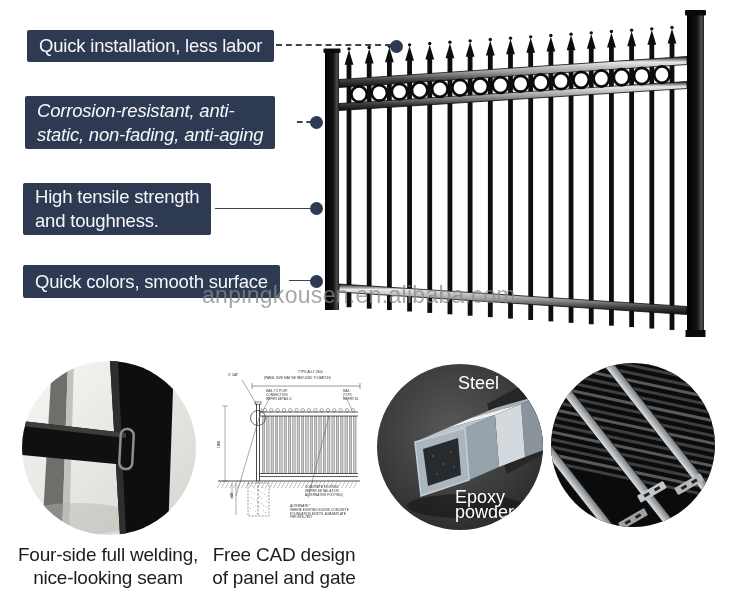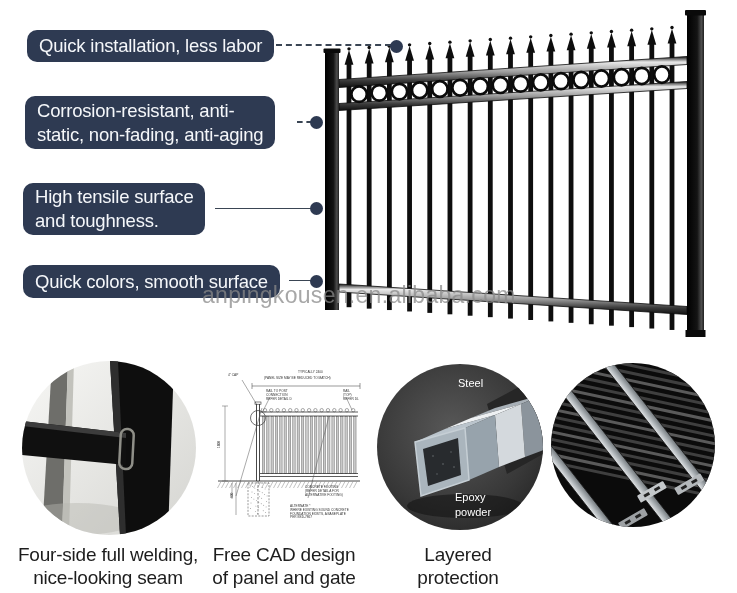--- a/index.html
+++ b/index.html
@@ -1,46 +1,46 @@
 <!DOCTYPE html>
 <html><head>
 <meta charset="utf-8">
 <style>
   html,body{margin:0;padding:0;background:#fff;}
   .stage{position:relative;width:737px;height:593px;background:#fff;overflow:hidden;
          font-family:"Liberation Sans",sans-serif;}
   .badge{position:absolute;display:inline-flex;align-items:center;
-         border-radius:10px;color:#f5f7fa;font-size:18.5px;font-weight:500;
+         border-radius:2px;color:#f5f7fa;font-size:18.5px;font-weight:500;
          line-height:24px;padding:0 12px;white-space:pre;z-index:3;letter-spacing:-0.2px;}
   .conn{position:absolute;height:0;z-index:2;}
   .conn.dashed{border-top:2px dashed #3a4554;}
   .conn.solid{border-top:1.5px solid #3a4554;}
   .dot{position:absolute;width:13px;height:13px;border-radius:50%;z-index:2;}
   .watermark{position:absolute;z-index:6;font-size:23px;letter-spacing:0.3px;
              white-space:pre;font-weight:400;}
   .fence-svg{position:absolute;left:0;top:0;z-index:1;pointer-events:none;}
   .feature-img{position:absolute;overflow:hidden;}
   .feature-img.round{border-radius:50%;}
   .caption{position:absolute;text-align:center;white-space:pre;font-size:19px;
            line-height:22.5px;color:#1d1d1d;letter-spacing:-0.2px;z-index:3;}
-  .tube-label{position:absolute;color:#fff;font-size:11px;line-height:15px;
+  .tube-label{position:absolute;color:#fff;font-size:18px;line-height:15px;
               font-weight:500;white-space:pre;z-index:4;}
   .cad-note{position:absolute;font-size:3.2px;line-height:3.8px;color:#333;
             white-space:pre;z-index:4;}
   .cad-note.rot{transform:rotate(-90deg);transform-origin:left top;}
 </style>
 </head>
 <body>
 
 <div class="stage">
 
   <div class="badge" style="left: 27px; top: 30px; height: 32px; background: rgb(46, 58, 82);"><span>Quick installation, less labor</span></div>
-  <div class="badge" style="left: 25px; top: 96px; height: 53px; background: rgb(46, 58, 82);"><span>Corrosion-resistant, anti-
+  <div class="badge" style="left: 25px; top: 96px; height: 53px; background: rgb(46, 58, 82); font-style: italic;"><span>Corrosion-resistant, anti-
 static, non-fading, anti-aging</span></div>
-  <div class="badge" style="left: 23px; top: 183px; height: 52px; background: rgb(46, 58, 82);"><span>High tensile surface
+  <div class="badge" style="left: 23px; top: 183px; height: 52px; background: rgb(46, 58, 82);"><span>High tensile strength
 and toughness.</span></div>
   <div class="badge" style="left: 23px; top: 265px; height: 33px; background: rgb(46, 58, 82);"><span>Quick colors, smooth surface</span></div>
 
   <div class="conn dashed" style="left:276px;top:44px;width:115px;"></div>
   <div class="dot" style="left: 390px; top: 40px; background: rgb(46, 58, 82);"></div>
   <div class="conn dashed" style="left:297px;top:121px;width:15px;"></div>
   <div class="dot" style="left: 310px; top: 116px; background: rgb(46, 58, 82);"></div>
   <div class="conn solid" style="left:215px;top:208px;width:97px;"></div>
   <div class="dot" style="left: 310px; top: 202px; background: rgb(46, 58, 82);"></div>
   <div class="conn solid" style="left:289px;top:280px;width:23px;"></div>
@@ -406,16 +406,14 @@
         <rect x="36" y="144.5" width="6" height="3" fill="#222"></rect>
           <rect x="48" y="144.5" width="6" height="3" fill="#222"></rect>
       </g>
     </svg>
   </div>
 
   <div class="caption" style="left:195px;top:544px;width:178px;">Free CAD design
 of panel and gate</div>
   <div class="caption" style="left:0px;top:544px;width:216px;">Four-side full welding,
 nice-looking seam</div>
-  <div class="caption" style="left:380px;top:544px;width:156px;">Layered
-protection</div>
 
 </div>
 
 </body></html>

